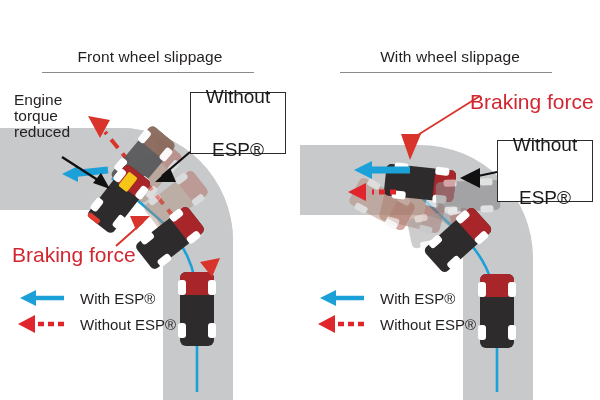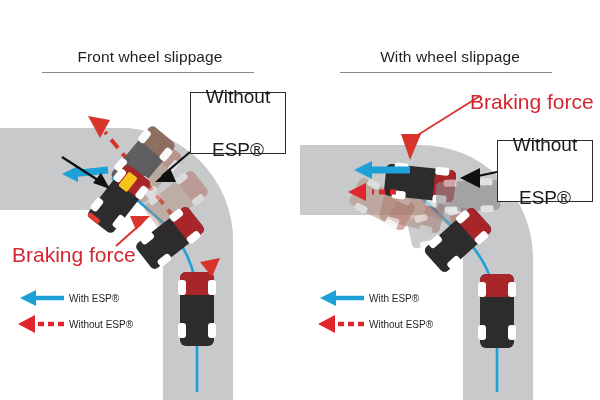--- a/index.html
+++ b/index.html
@@ -68,22 +68,22 @@
 
   
   .legend{position:absolute;left:14px;z-index:7;}
   .legend-left{top:285px;}
   .legend-right{top:285px;}
   .legend-row{
     display:flex;align-items:center;
     height:26px;
   }
   .legend-label{
-    font-size:10px;color:#231f20;
-    white-space:nowrap;margin-left:3px;
+    font-size:15px;color:#231f20;
+    white-space:nowrap;margin-left:14px;
   }
   .legend-arrow{width:52px;height:18px;flex:0 0 52px;}
 
   svg{display:block;overflow:visible;}
 </style>
 </head>
 <body>
 
 <div class="stage">
 
@@ -207,20 +207,25 @@
           <polygon points="155,182 170,168 176,182" fill="#111"></polygon>
         </g>
 
         <g>
           <line x1="116" y1="246" x2="143" y2="222" stroke="#d9342c" stroke-width="2"></line>
           <polygon points="150,216 136,230 130,216" fill="#d9342c"></polygon>
         </g>
       </svg>
     </div>
 
+    <div class="lbl-engine">
+      <div>Engine</div>
+      <div>torque</div>
+      <div>reduced</div>
+    </div>
 
     <div class="callout-box callout-left">
       <div>Without</div>
       <div>ESP®</div>
     </div>
 
     <div class="lbl-braking lbl-braking-left">Braking force</div>
 
     <div class="legend legend-left">
       <div class="legend-row">

